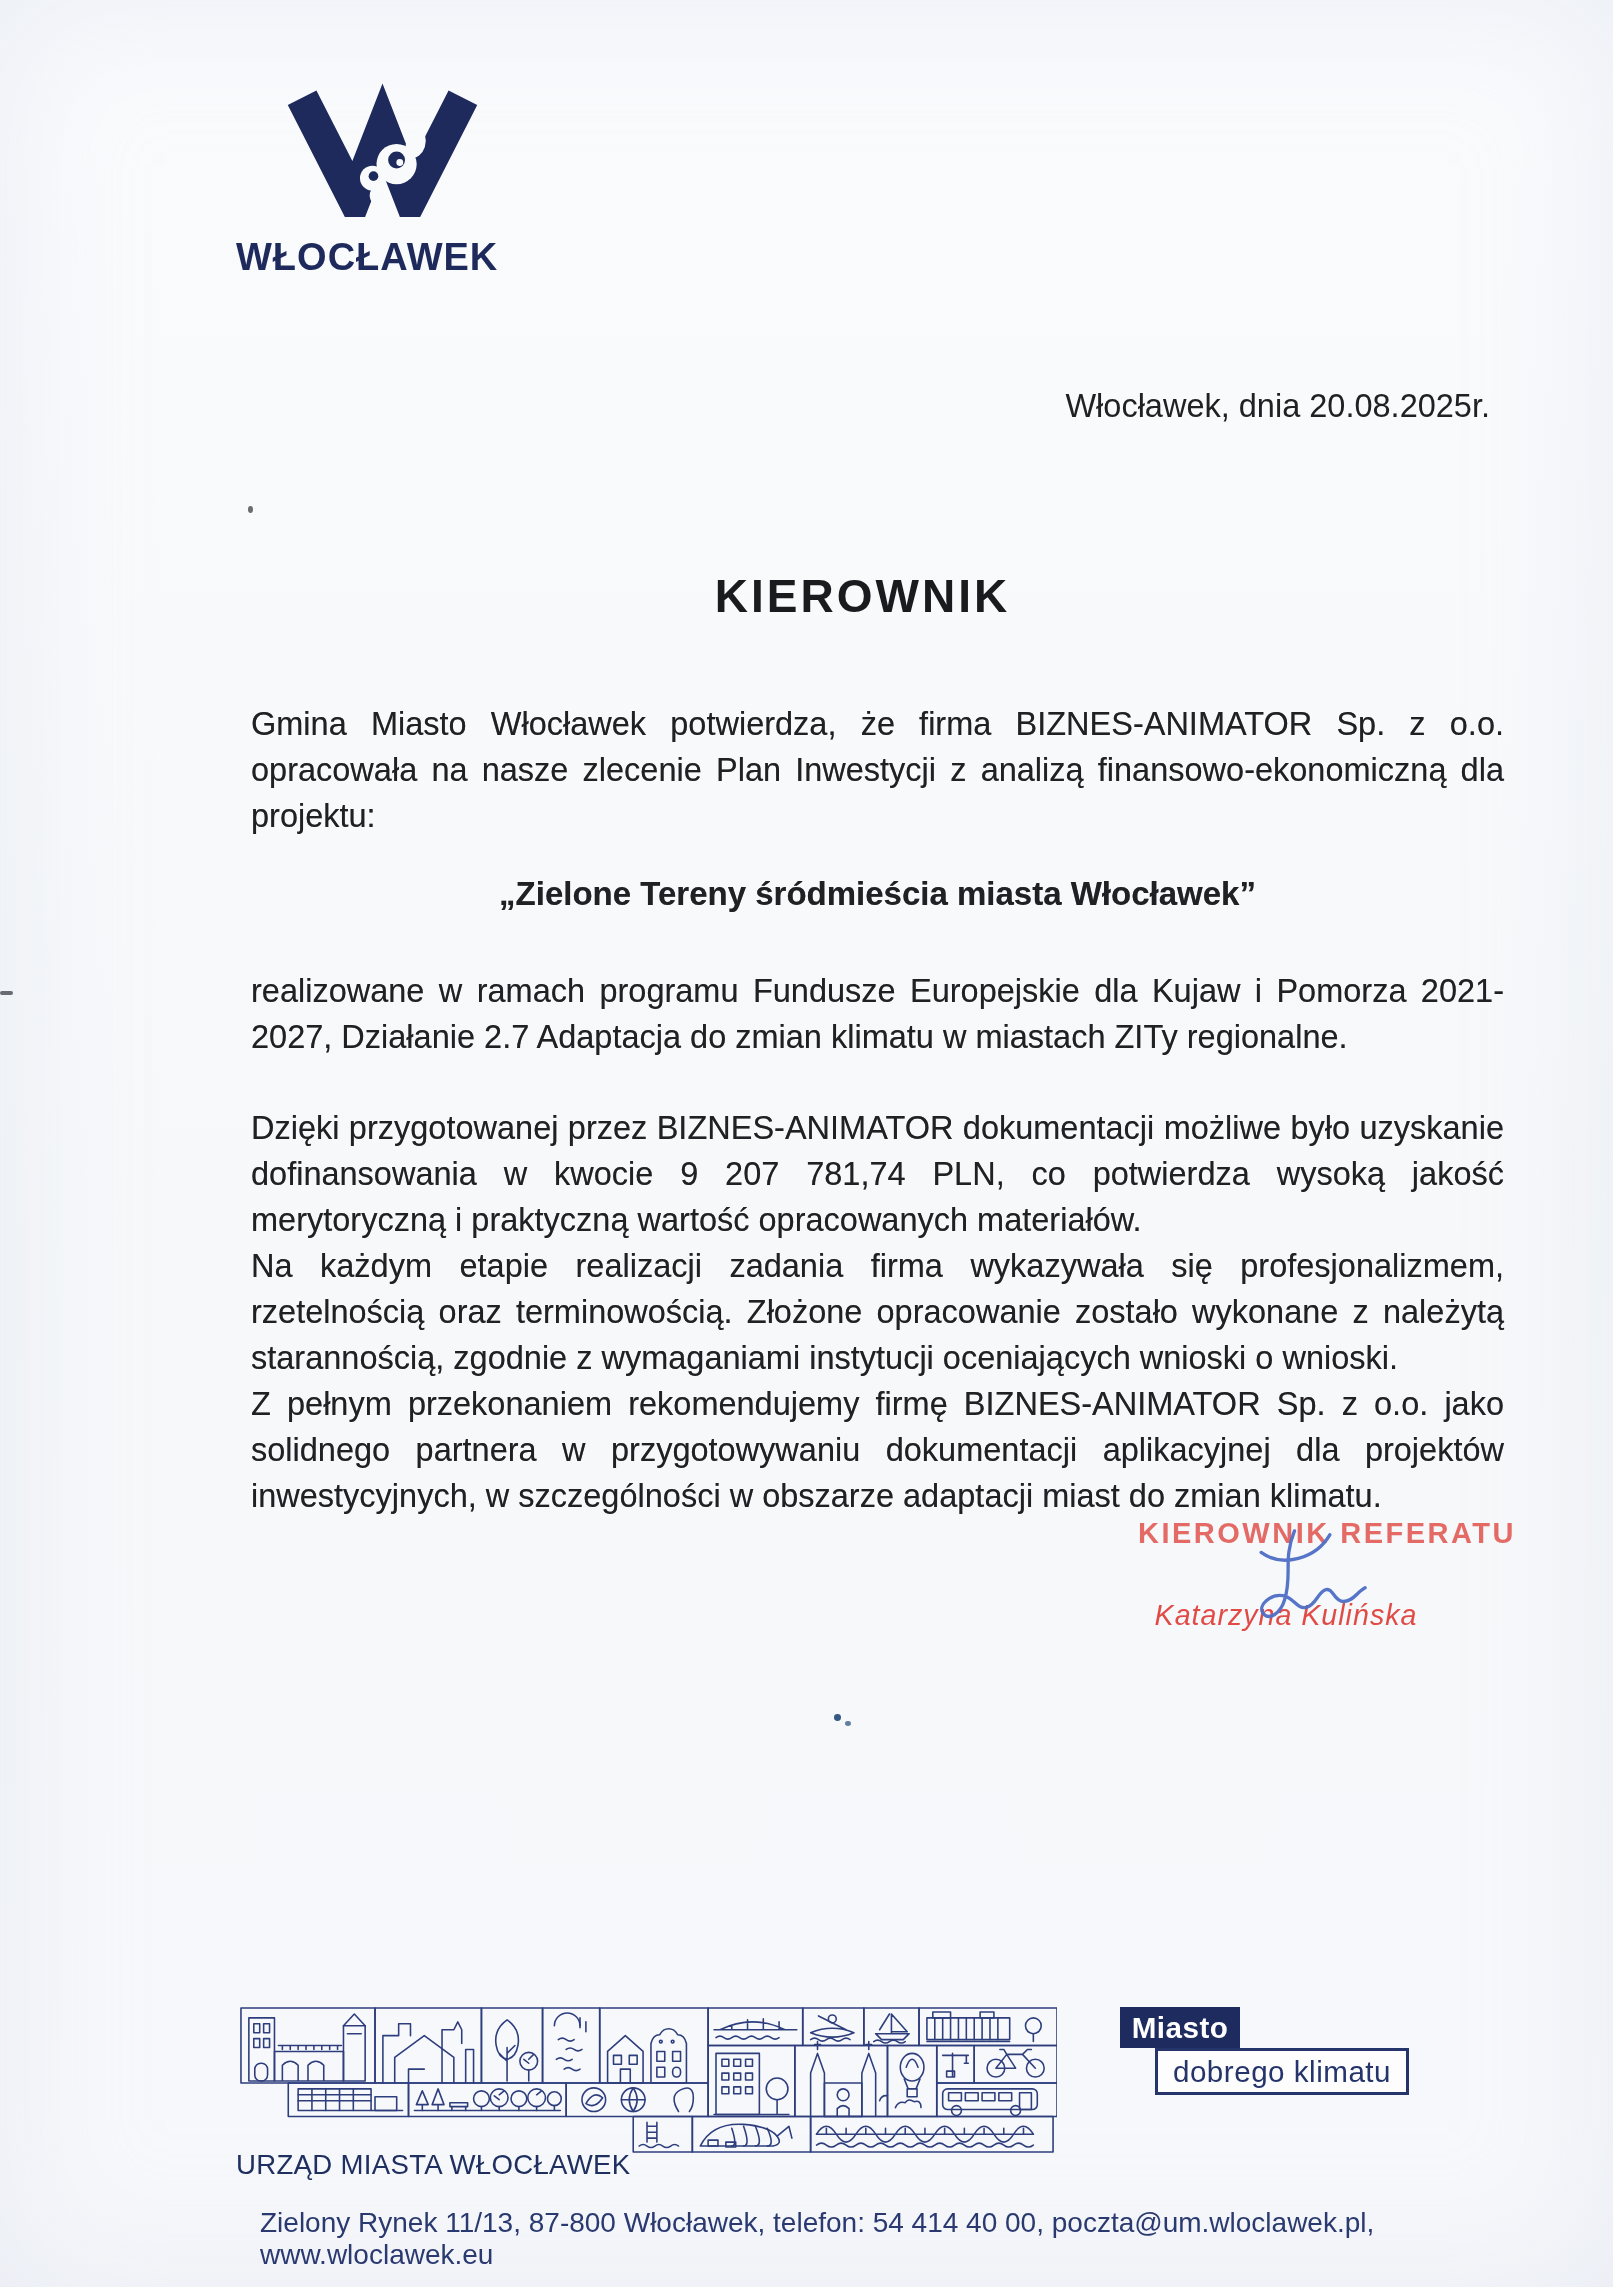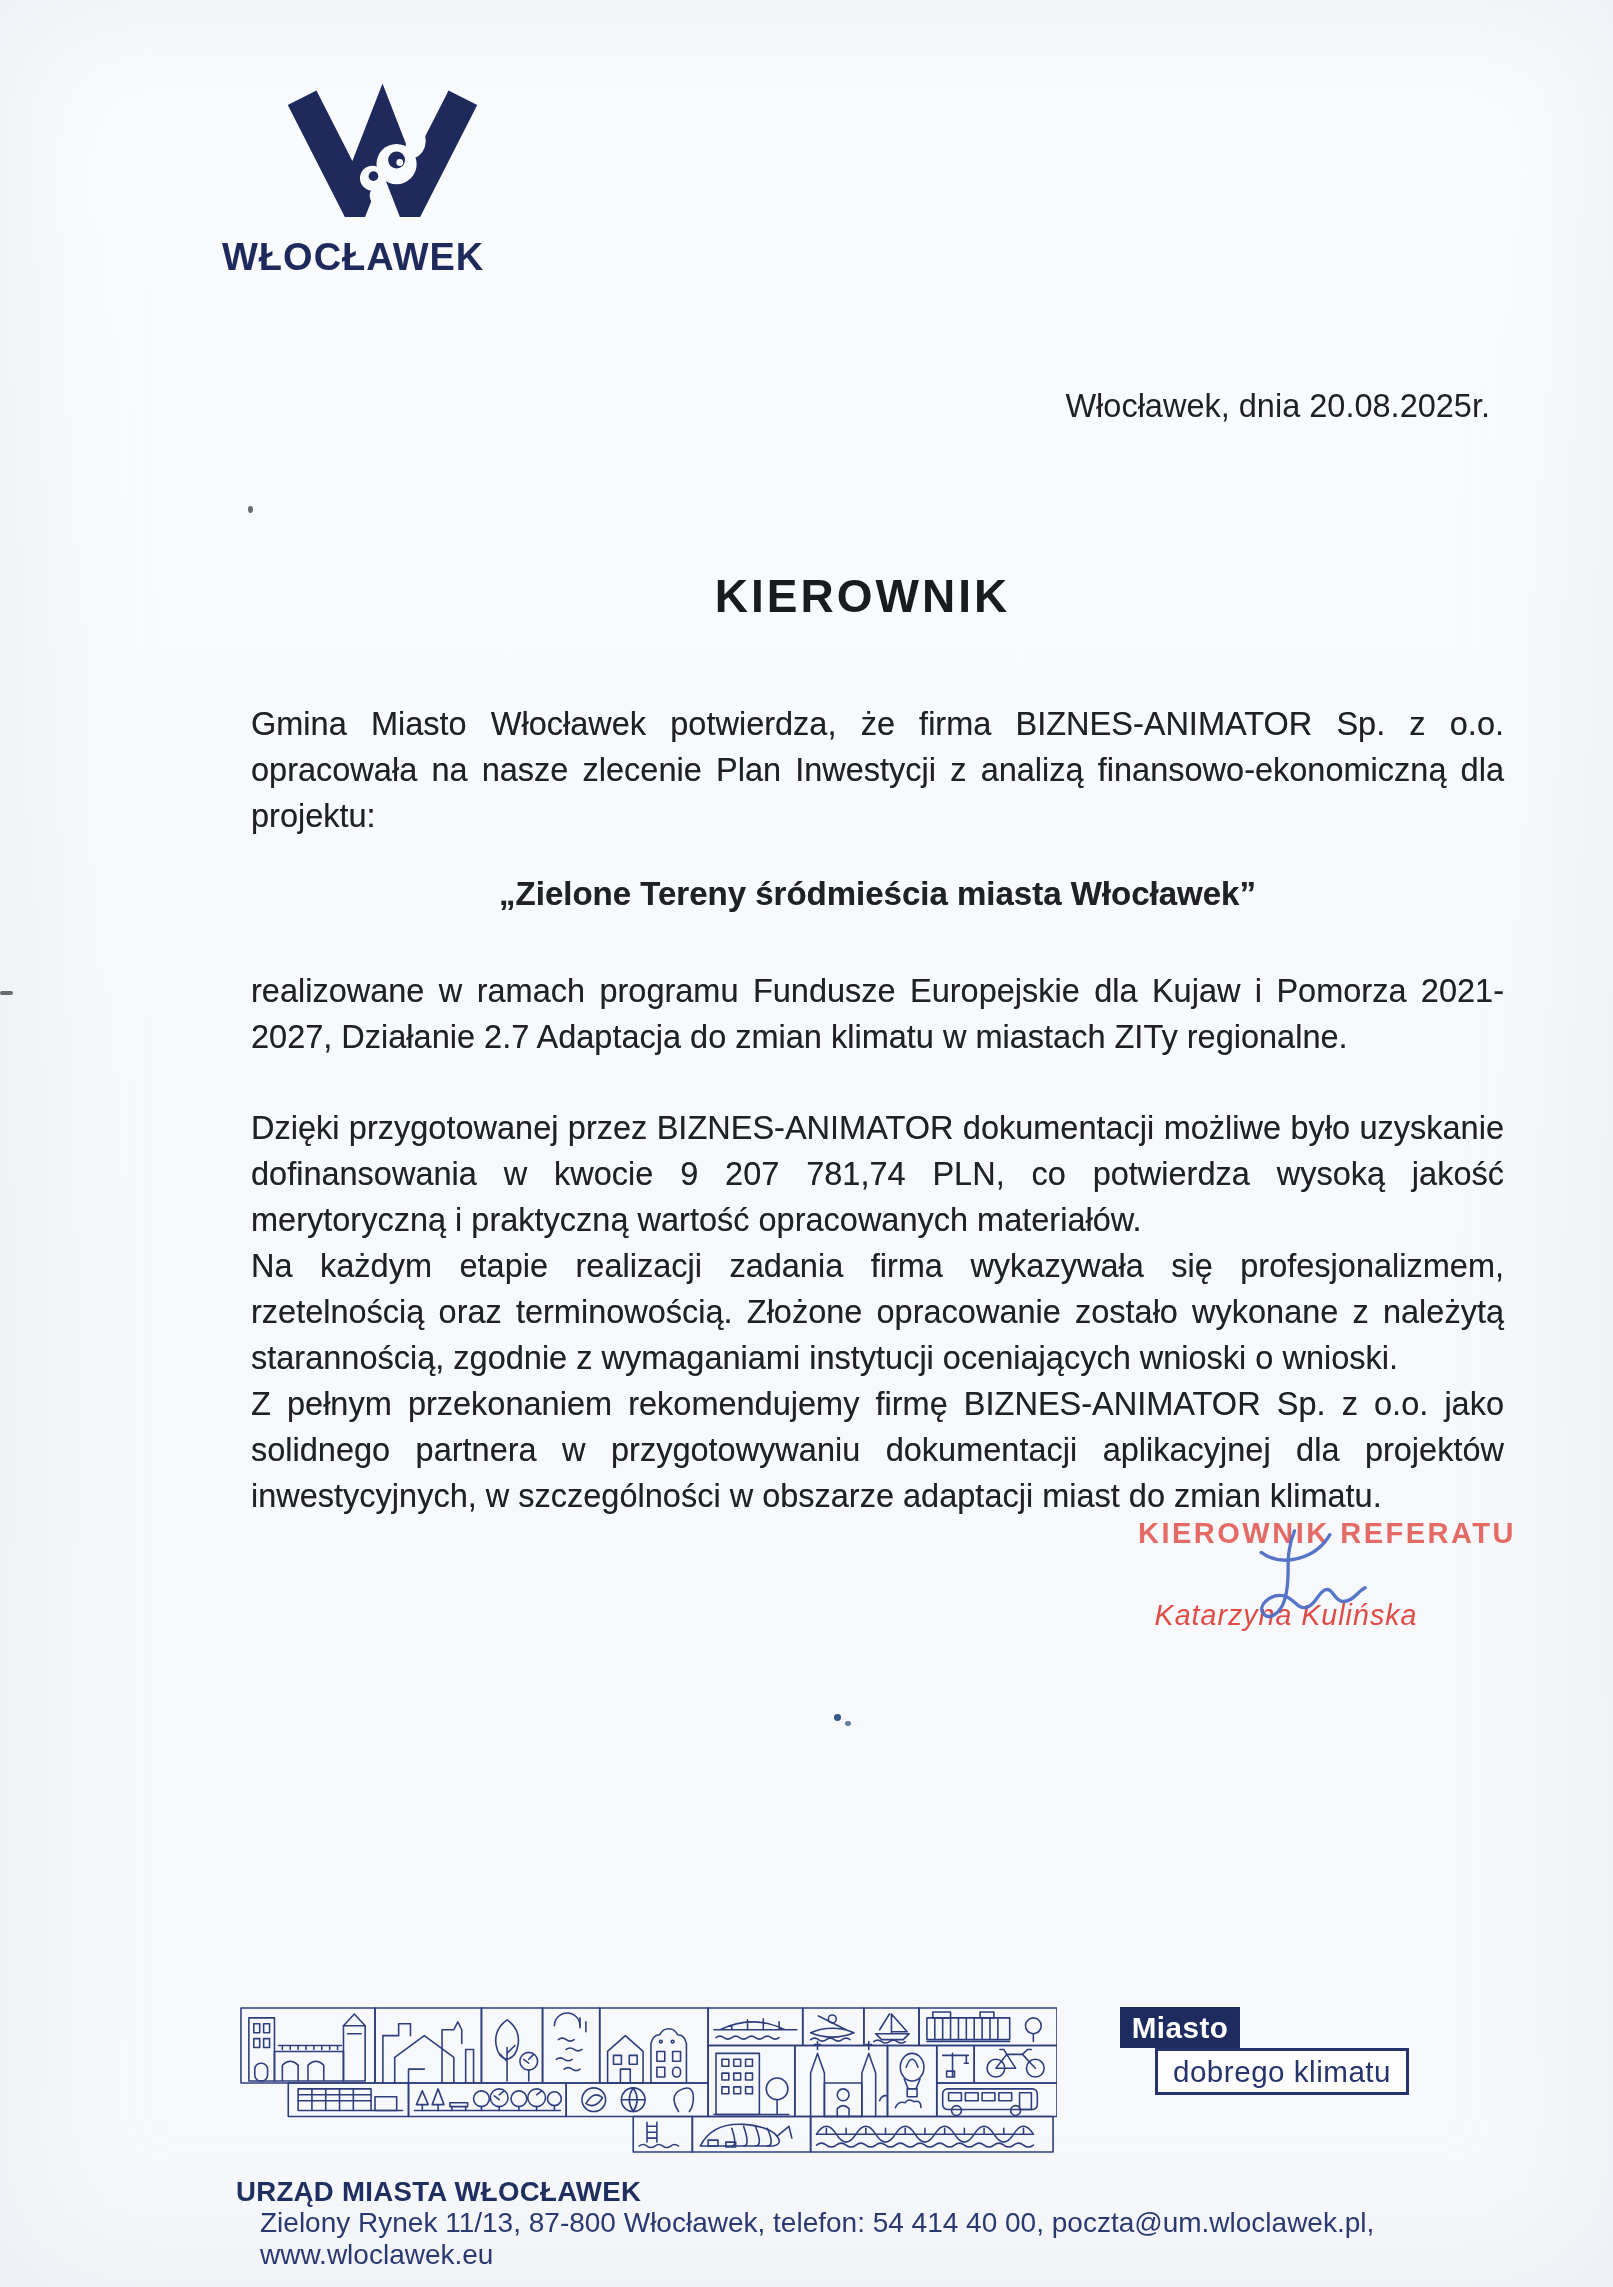--- a/index.html
+++ b/index.html
@@ -9,21 +9,21 @@
     margin:0 auto;
     background:linear-gradient(180deg,#fafbfd 0%,#f6f8fa 55%,#f7f8fb 100%);
     box-shadow:inset 0 0 138px rgba(205,214,228,.35);
     font-family:"Liberation Sans",sans-serif;
     color:#1d1e20;
     overflow:hidden;
   }
   .abs{position:absolute;}
   
   .logo-w{left:282px;top:83px;width:201px;height:134px;}
-  .brand{left:222px;top:236px;font-size:38px;font-weight:800;letter-spacing:1px;color:#1e2a5c;}
+  .brand{left:236px;top:236px;font-size:38px;font-weight:800;letter-spacing:1px;color:#1e2a5c;}
   .date-line{right:124px;top:388px;font-size:32.5px;color:#202124;}
   
   .doc-title{left:236px;top:569px;width:1253px;text-align:center;
     font-size:46px;font-weight:600;letter-spacing:3px;color:#1a1b1e;}
   .body-col{left:251px;top:701px;width:1253px;font-size:32.5px;line-height:46px;
     text-align:justify;color:#202124;text-shadow:0 0 0.4px rgba(20,20,25,.45);}
   .body-col p{margin:0;}
   .p1{margin-bottom:31.5px !important;}
   .project-title{margin-bottom:51px !important;text-align:center;font-weight:700;font-size:33px;}
   .p2{margin-bottom:45px !important;}
@@ -35,21 +35,21 @@
   .signature{left:1200px;top:1525px;width:187px;height:102px;}
   
   .mosaic{left:239px;top:2006px;}
   .mosaic *{stroke:#2e3e7d;fill:none;stroke-width:1.6;stroke-linecap:round;stroke-linejoin:round;}
   .badge-top{left:1120px;top:2007px;width:120px;height:41px;background:#1d2b5e;
     display:flex;align-items:center;justify-content:center;
     color:#fff;font-size:29.6px;font-weight:700;letter-spacing:0.5px;}
   .badge-bottom{left:1155px;top:2048px;width:248px;height:41px;background:#fdfdfe;
     border:3px solid #25346b;display:flex;align-items:center;justify-content:center;
     color:#25346b;font-size:29.6px;font-weight:500;letter-spacing:0.5px;text-align:right;}
-  .office{left:236px;top:2149px;font-size:27.6px;font-weight:700;letter-spacing:0.3px;color:#1f3060;margin-top:27px;}
+  .office{left:236px;top:2149px;font-size:27.6px;font-weight:400;letter-spacing:0.3px;color:#1f3060;}
   .address{left:236px;top:2207px;font-size:28px;color:#2a3a70;margin-left:24px;}
   
   .speck{position:absolute;border-radius:50%;}
   .sp1{left:248px;top:506px;width:4.9px;height:6.9px;background:rgba(60,62,70,.75);}
   .sp2{left:834px;top:1714px;width:6.9px;height:6.9px;background:rgba(20,60,110,.85);}
   .sp3{left:845px;top:1721px;width:5.9px;height:4.9px;background:rgba(20,60,110,.65);}
   .sp4{left:0px;top:991px;width:12.8px;height:3.9px;border-radius:2px;background:rgba(70,72,80,.8);}
 </style>
 </head>
 <body>

